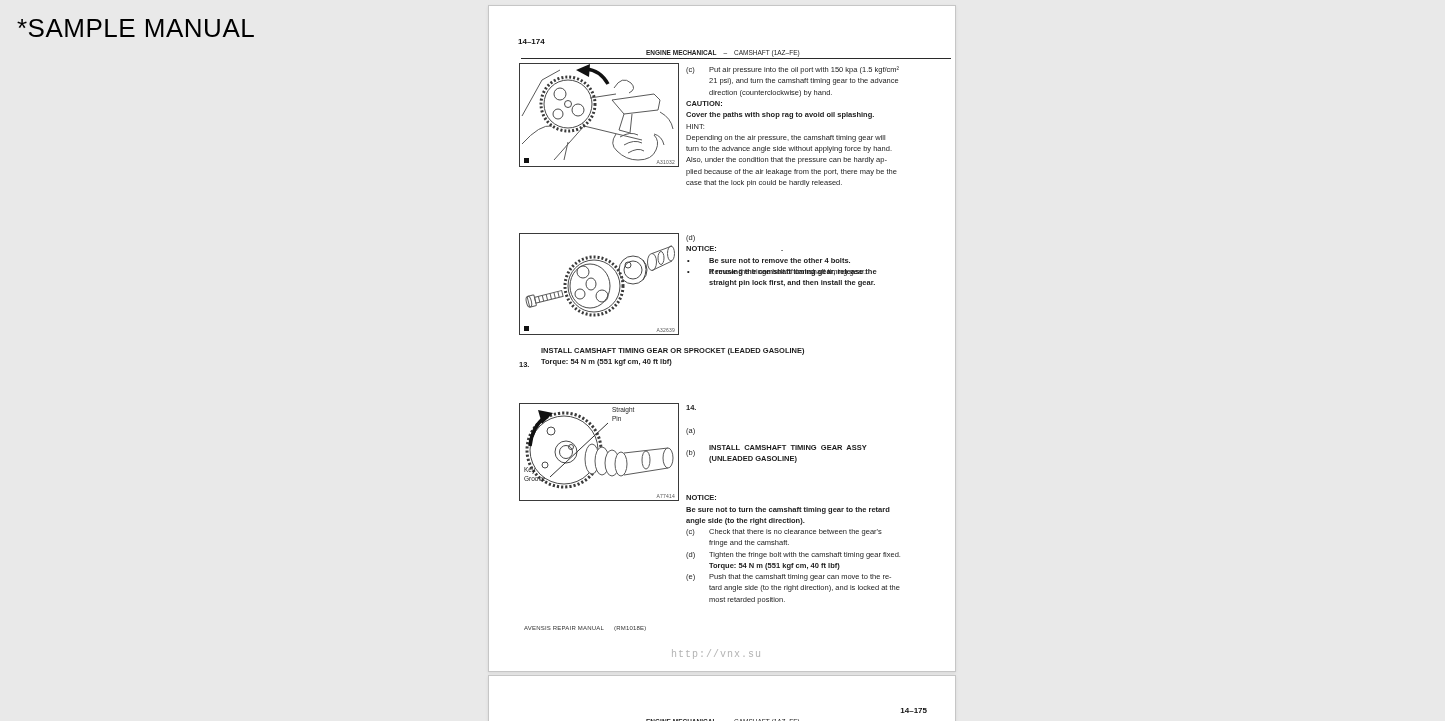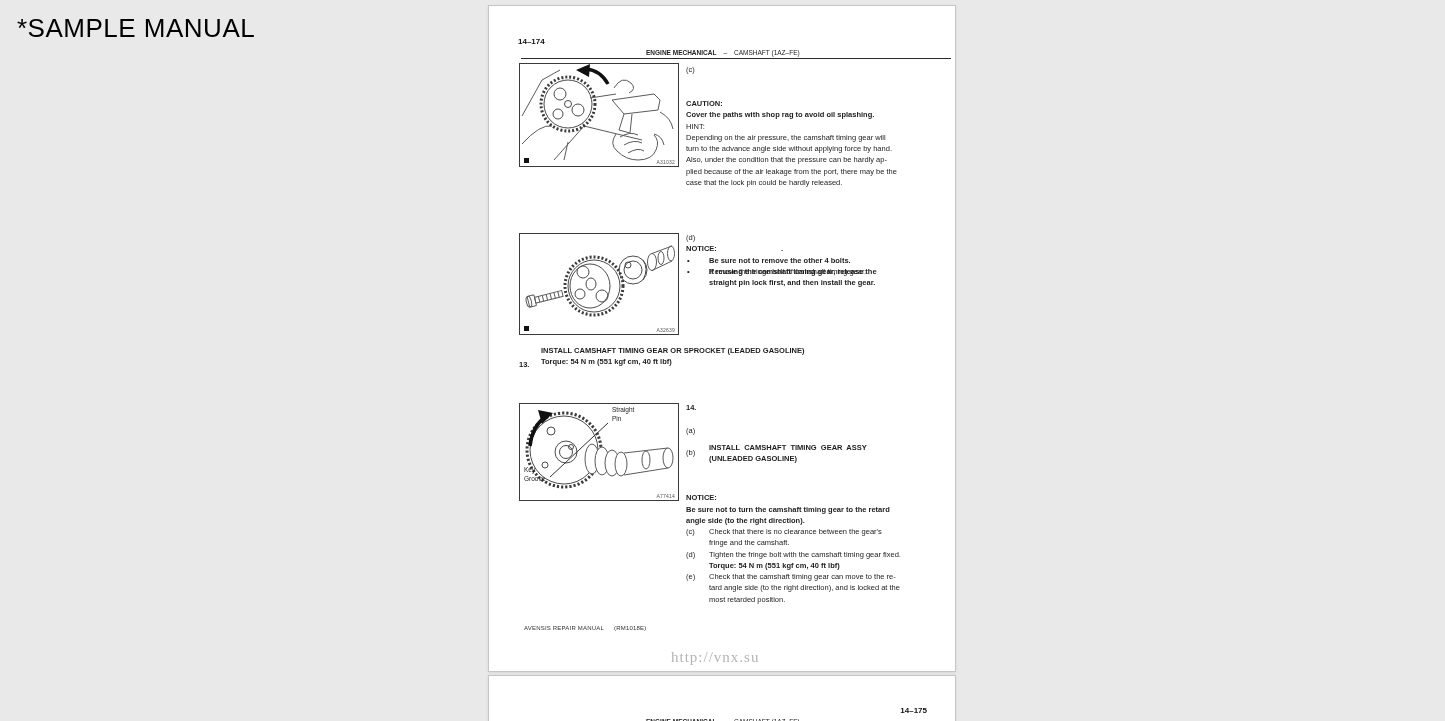--- a/index.html
+++ b/index.html
@@ -40,22 +40,22 @@
   .fig-marker{
     position:absolute;left:4px;bottom:3px;width:5px;height:5px;background:#111;
   }
   .fig-label{
     position:absolute;font-size:6.5px;line-height:8.5px;color:#222;
     white-space:pre-wrap;background:transparent;
   }
   .marker{position:absolute;}
   .footer{font-size:6px;color:#333;letter-spacing:.2px;display:flex;gap:10px;}
   .watermark{
-    font-family:Liberation Serif, serif;
-    font-size:15px;letter-spacing:1px;color:#b3b3b3;
+    font-family:Liberation Mono, monospace;
+    font-size:10px;letter-spacing:1px;color:#b3b3b3;
   }
 </style>
 </head>
 <body>
 
 <div class="sample-label">*SAMPLE MANUAL</div>
 
 <div class="page page1">
 
   <div class="abs pageno" style="left:29px;top:31px;">14–174</div>
@@ -95,20 +95,23 @@
         <path d="M108,89 q10,-6 16,-2"></path>
         <path d="M134,70 q8,2 10,11"></path>
         <path d="M140,48 q11,6 13,17"></path>
       </g>
     </svg>
     <span class="fig-marker"></span>
     <span class="fig-code">A31032</span>
   </div>
 
   <div class="abs bt marker" style="left:197px;top:58px;">(c)</div>
+  <div class="abs bt ml" style="left:220px;top:58px;">Put air pressure into the oil port with 150 kpa (1.5 kgf/cm²
+21 psi), and turn the camshaft timing gear to the advance
+direction (counterclockwise) by hand.</div>
   <div class="abs bt b" style="left:197px;top:92px;">CAUTION:</div>
   <div class="abs bt b" style="left:197px;top:103.2px;">Cover the paths with shop rag to avoid oil splashing.</div>
   <div class="abs bt" style="left:197px;top:114.5px;">HINT:</div>
   <div class="abs bt ml" style="left:197px;top:125.8px;">Depending on the air pressure, the camshaft timing gear will
 turn to the advance angle side without applying force by hand.
 Also, under the condition that the pressure can be hardly ap-
 plied because of the air leakage from the port, there may be the
 case that the lock pin could be hardly released.</div>
 
   <div class="figure-box" style="top:227px;height:102px;">
@@ -192,21 +195,21 @@
   <div class="abs bt b" style="left:197px;top:486.2px;">NOTICE:</div>
   <div class="abs bt b ml" style="left:197px;top:497.5px;">Be sure not to turn the camshaft timing gear to the retard
 angle side (to the right direction).</div>
   <div class="abs bt marker" style="left:197px;top:520px;">(c)</div>
   <div class="abs bt ml" style="left:220px;top:520px;">Check that there is no clearance between the gear's
 fringe and the camshaft.</div>
   <div class="abs bt marker" style="left:197px;top:542.6px;">(d)</div>
   <div class="abs bt" style="left:220px;top:542.6px;">Tighten the fringe bolt with the camshaft timing gear fixed.</div>
   <div class="abs bt b" style="left:220px;top:553.9px;">Torque: 54 N m (551 kgf cm, 40 ft lbf)</div>
   <div class="abs bt marker" style="left:197px;top:565.2px;">(e)</div>
-  <div class="abs bt ml" style="left:220px;top:565.2px;">Check that the camshaft timing gear can move to the re-
+  <div class="abs bt ml" style="left:220px;top:565.2px;">Push that the camshaft timing gear can move to the re-
 tard angle side (to the right direction), and is locked at the
 most retarded position.</div>
 
   <div class="abs footer" style="left:35px;top:619px;">
     <span>AVENSIS REPAIR MANUAL</span>
     <span>(RM1018E)</span>
   </div>
 
   <div class="abs watermark" style="left:182px;top:643px;">http://vnx.su</div>
 </div>

